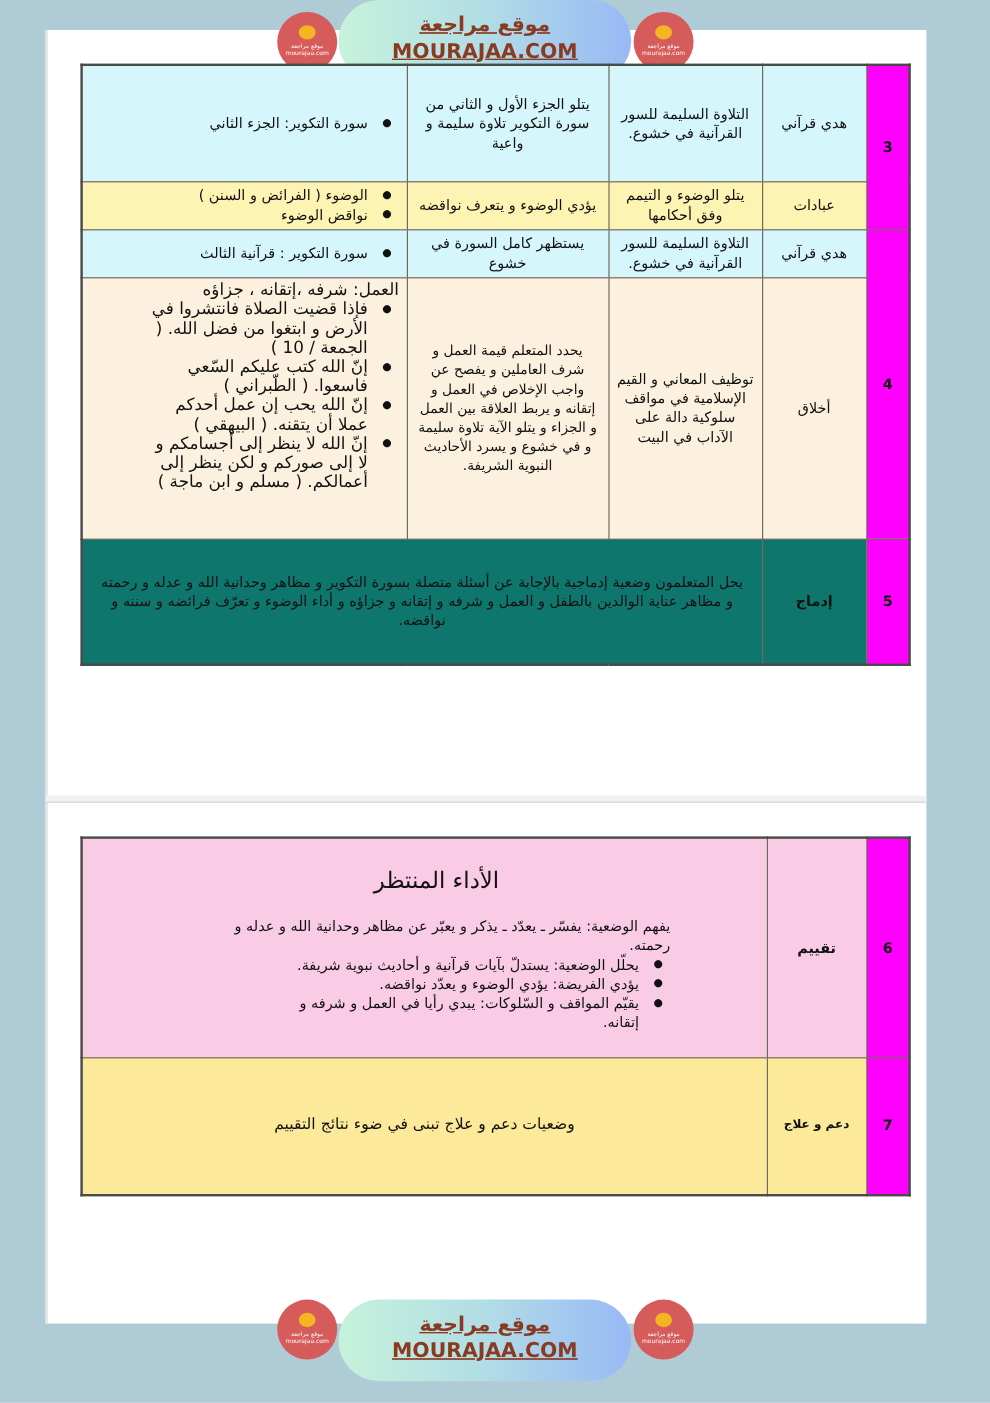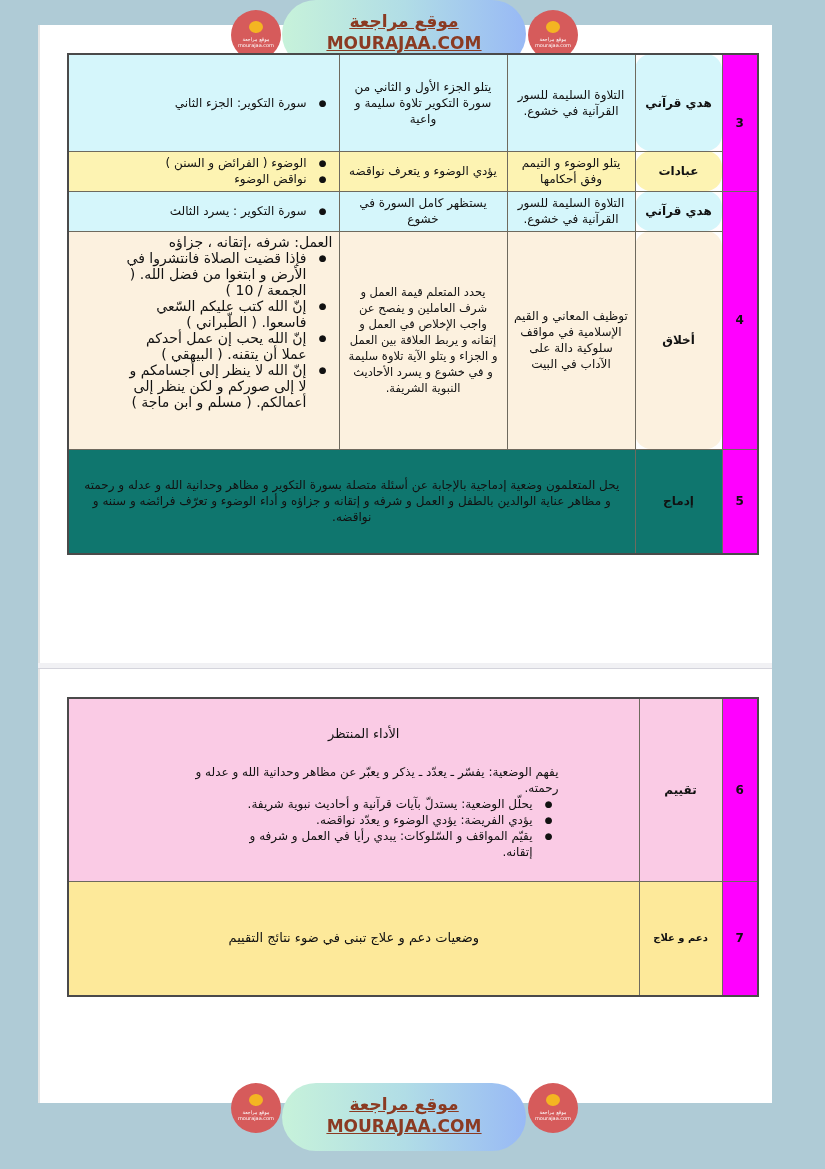--- a/index.html
+++ b/index.html
@@ -70,37 +70,37 @@
     padding: 2px 6px;
   }
   table.plan { border: 2px solid #4a4a4a; }
   td.num {
     background: #ff00ff;
     color: #f7c8f0;
     font-size: 14px;
     font-weight: bold;
     border-left: none;
   }
-  td.domain-blue { color: #1a2a9c; font-weight: bold; font-size: 14px; border-radius: 16px; }
+  td.domain-blue { color: #1a2a9c; font-weight: normal; font-size: 14px; }
   td.domain-red { color: #c8261a; font-weight: bold; font-size: 14px; }
 
   .bg-cyan { background: #d5f6fb; }
   .bg-yellow { background: #fdf3b2; }
   .bg-beige { background: #fcf1df; }
   .bg-cream { background: #0f766e; }
   .bg-pink { background: #facbe5; }
   .bg-gold { background: #fde99a; }
 
   ul.bul { list-style: none; text-align: right; margin-left: 48px; }
   ul.bul li { position: relative; padding-right: 26px; }
   ul.bul li::before {
     content: "\25CF"; position: absolute; right: 6px; top: 0; font-size: 9px;
   }
   .txt-right { text-align: right !important; }
-  .title-perf { font-size: 13px; text-align: center; margin: 6px 0 22px; }
+  .title-perf { font-size: 19px; text-align: center; margin: 6px 0 22px; }
 </style>
 </head>
 <body>
 
 <div class="page"></div>
 <div class="page-sep"></div>
 
 <div class="badge" style="left:231px; top:10px;">
   <span class="dot"></span>
   <span class="small">موقع مراجعة</span>
@@ -147,21 +147,21 @@
       </ul>
     </td>
   </tr>
   <tr style="height:40px">
     <td class="num" rowspan="2">4</td>
     <td class="bg-cyan domain-blue">هدي قرآني</td>
     <td class="bg-cyan">التلاوة السليمة للسور القرآنية في خشوع.</td>
     <td class="bg-cyan">يستظهر كامل السورة في خشوع</td>
     <td class="bg-cyan">
       <ul class="bul">
-            <li>سورة التكوير : يسرد الثالث</li>
+            <li>سورة التكوير : قرآنية الثالث</li>
           </ul>
     </td>
   </tr>
   <tr style="height:218px">
     <td class="bg-beige domain-blue">أخلاق</td>
     <td class="bg-beige">توظيف المعاني و القيم الإسلامية في مواقف سلوكية دالة على الآداب في البيت</td>
     <td class="bg-beige" style="font-size:11.5px">يحدد المتعلم قيمة العمل و شرف العاملين و يفصح عن واجب الإخلاص في العمل و إتقانه و يربط العلاقة بين العمل و الجزاء و يتلو الآية تلاوة سليمة و في خشوع و يسرد الأحاديث النبوية الشريفة.</td>
     <td class="bg-beige" style="vertical-align:top; font-size:14px">
       <div class="txt-right">العمل: شرفه ،إتقانه ، جزاؤه</div>
       <ul class="bul">

